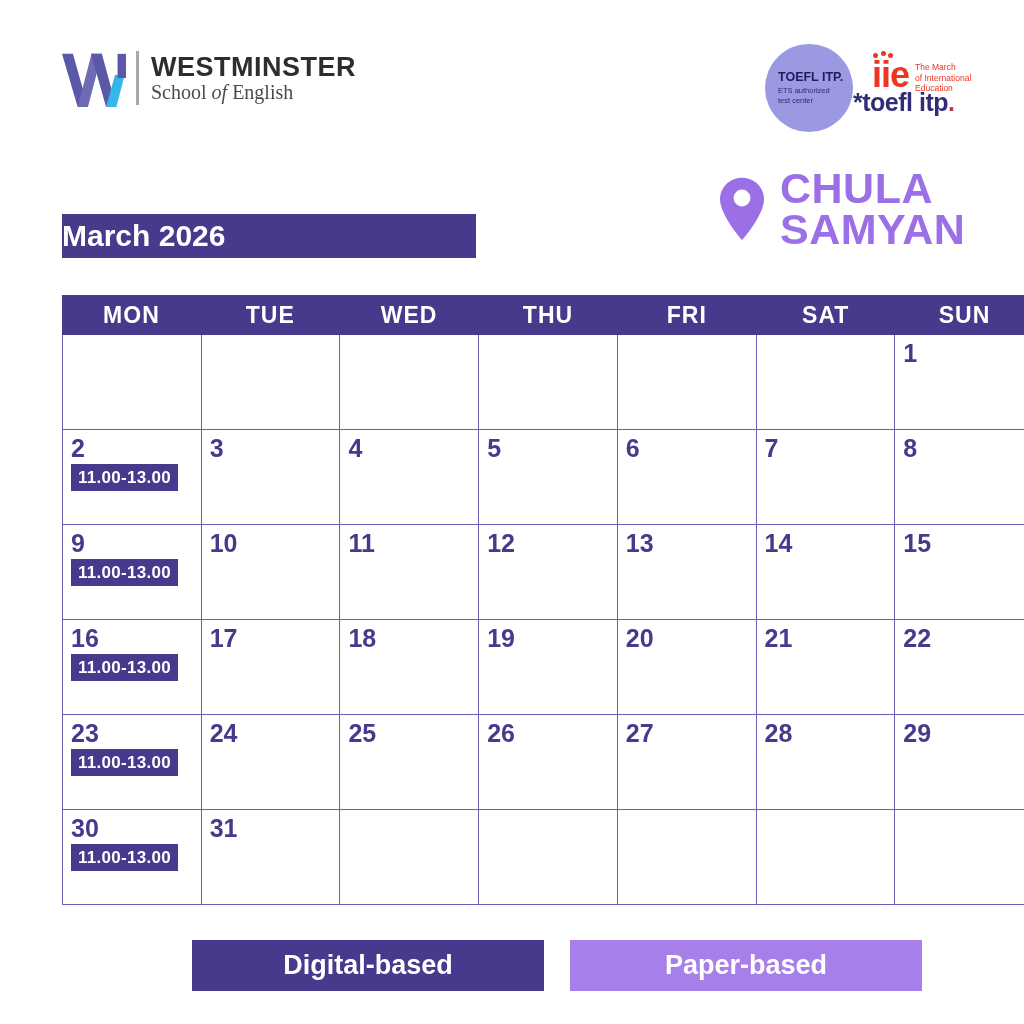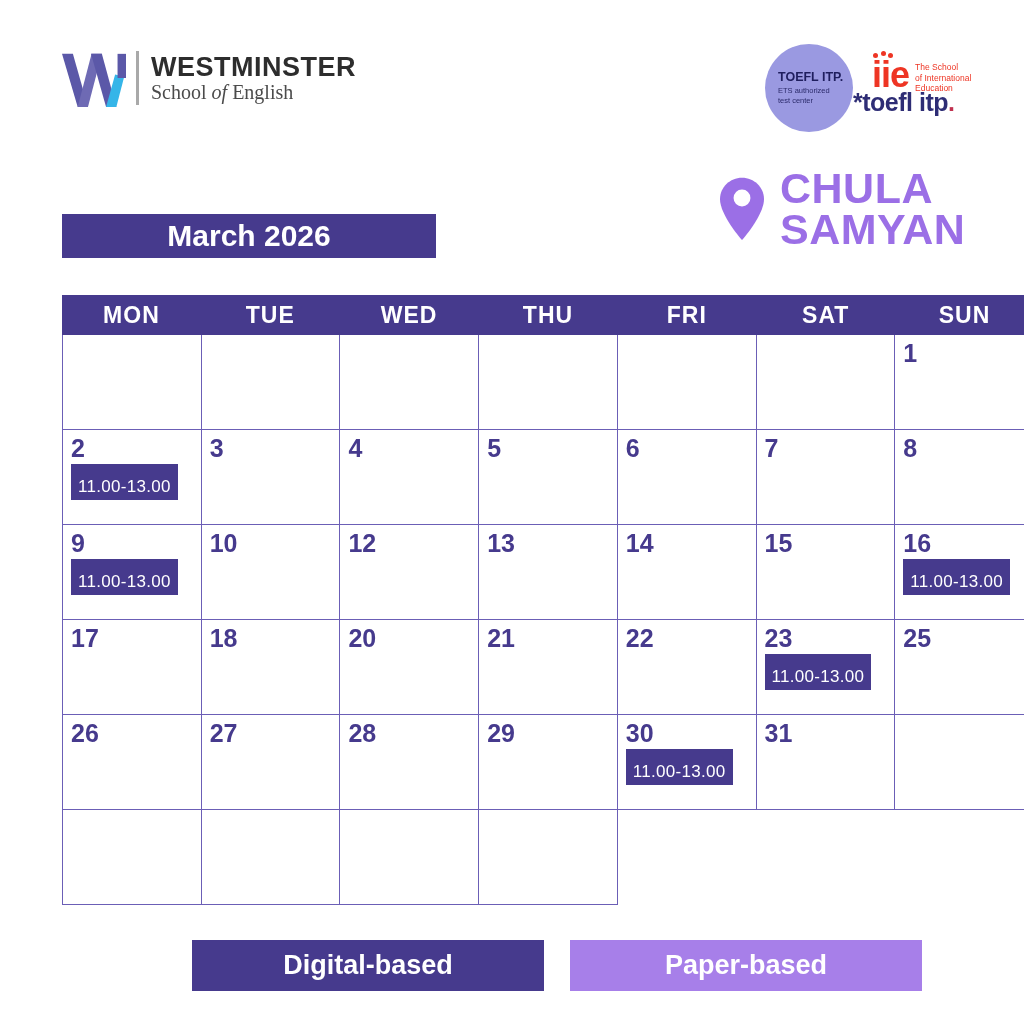--- a/index.html
+++ b/index.html
@@ -42,35 +42,35 @@
   .iie-dots{position:absolute;top:-7px;left:1px;display:flex;gap:2.5px;}
   .iie-dots i{width:5px;height:5px;border-radius:50%;background:var(--iie-red);}
   .iie-dots i:nth-child(2){transform:translateY(-2px);}
   .iie-tagline{font-size:8.5px;color:var(--iie-red);line-height:1.25;margin-left:6px;margin-top:8px;}
 
   .toefl-wordmark{position:absolute;left:853px;top:88px;font-size:25px;font-weight:800;color:var(--navy);letter-spacing:-.5px;}
   .toefl-wordmark .period{color:#c0314f;}
 
   
   .month-box{
-    position:absolute;left:62px;top:214px;width:374px;height:44px;background:var(--dark-purple);
-    display:flex;align-items:center;justify-content:center;color:#fff;font-size:30px;font-weight:800;
+    position:absolute;left:62px;top:214px;width:414px;height:44px;background:var(--dark-purple);
+    display:flex;align-items:center;justify-content:flex-start;color:#fff;font-size:30px;font-weight:800;
   }
   .location{position:absolute;left:720px;top:168px;display:flex;align-items:center;}
   .location-pin{width:44px;height:66px;margin-right:16px;flex:0 0 auto;}
   .location-name{font-size:43px;font-weight:800;color:var(--location-purple);line-height:.95;letter-spacing:.5px;}
 
   
   .cal{position:absolute;left:62px;top:295px;width:972px;}
   .cal-head{display:grid;grid-template-columns:repeat(7,1fr);background:var(--dark-purple);height:40px;align-items:center;}
   .cal-head span{text-align:center;color:#fff;font-weight:800;font-size:23px;letter-spacing:1px;}
   .cal-body{display:grid;grid-template-columns:repeat(7,1fr);grid-auto-rows:95px;border-left:1px solid var(--grid-border);}
   .cell{border-right:1px solid var(--grid-border);border-bottom:1px solid var(--grid-border);padding:5px 0 0 8px;}
   .date-num{display:block;font-size:25px;font-weight:800;color:var(--dark-purple);line-height:1.05;}
-  .time-badge{display:inline-block;background:var(--dark-purple);color:#fff;font-weight:400;font-size:17px;padding:13px 7px 3px;margin-top:3px;letter-spacing:.3px;}
+  .time-badge{display:inline-block;background:var(--dark-purple);color:#fff;font-weight:700;font-size:17px;padding:4px 7px 3px;margin-top:3px;letter-spacing:.3px;}
   .time-badge:empty{display:none;}
 
   
   .legend{position:absolute;left:148px;top:940px;display:flex;gap:26px;padding-left:44px;}
   .legend-chip{width:352px;height:51px;display:flex;align-items:center;justify-content:center;color:#fff;font-size:27px;font-weight:800;}
   .legend-chip.digital{background:var(--dark-purple);}
   .legend-chip.paper{background:var(--light-purple);}
 </style>
 </head>
 <body>
@@ -101,21 +101,21 @@
 <div class="iie-block">
   <div class="iie-word">
     <span class="iie-dots">
         <i></i>
         <i></i>
         <i></i>
       </span>
     <span>iie</span>
   </div>
   <div class="iie-tagline">
-    <span>The School</span><br>
+    <span>The March</span><br>
     <span>of International</span><br>
     <span>Education</span>
   </div>
 </div>
 
 <div class="toefl-wordmark"><span>*toefl itp</span><span class="period">.</span></div>
 
 <div class="month-box">
   <span>March 2026</span>
 </div>
@@ -200,20 +200,24 @@
   </div>
       <div class="cell">
     <span class="date-num">9</span>
     <span class="time-badge">11.00-13.00</span>
   </div>
       <div class="cell">
     <span class="date-num">10</span>
 
   </div>
       <div class="cell">
+    <span class="date-num">11</span>
+
+  </div>
+      <div class="cell">
     <span class="date-num">12</span>
 
   </div>
       <div class="cell">
     <span class="date-num">13</span>
 
   </div>
       <div class="cell">
     <span class="date-num">14</span>
 
@@ -228,34 +232,42 @@
   </div>
       <div class="cell">
     <span class="date-num">17</span>
 
   </div>
       <div class="cell">
     <span class="date-num">18</span>
 
   </div>
       <div class="cell">
+    <span class="date-num">19</span>
+
+  </div>
+      <div class="cell">
     <span class="date-num">20</span>
 
   </div>
       <div class="cell">
     <span class="date-num">21</span>
 
   </div>
       <div class="cell">
     <span class="date-num">22</span>
 
   </div>
       <div class="cell">
     <span class="date-num">23</span>
     <span class="time-badge">11.00-13.00</span>
+  </div>
+      <div class="cell">
+    <span class="date-num">24</span>
+
   </div>
       <div class="cell">
     <span class="date-num">25</span>
 
   </div>
       <div class="cell">
     <span class="date-num">26</span>
 
   </div>
       <div class="cell">

